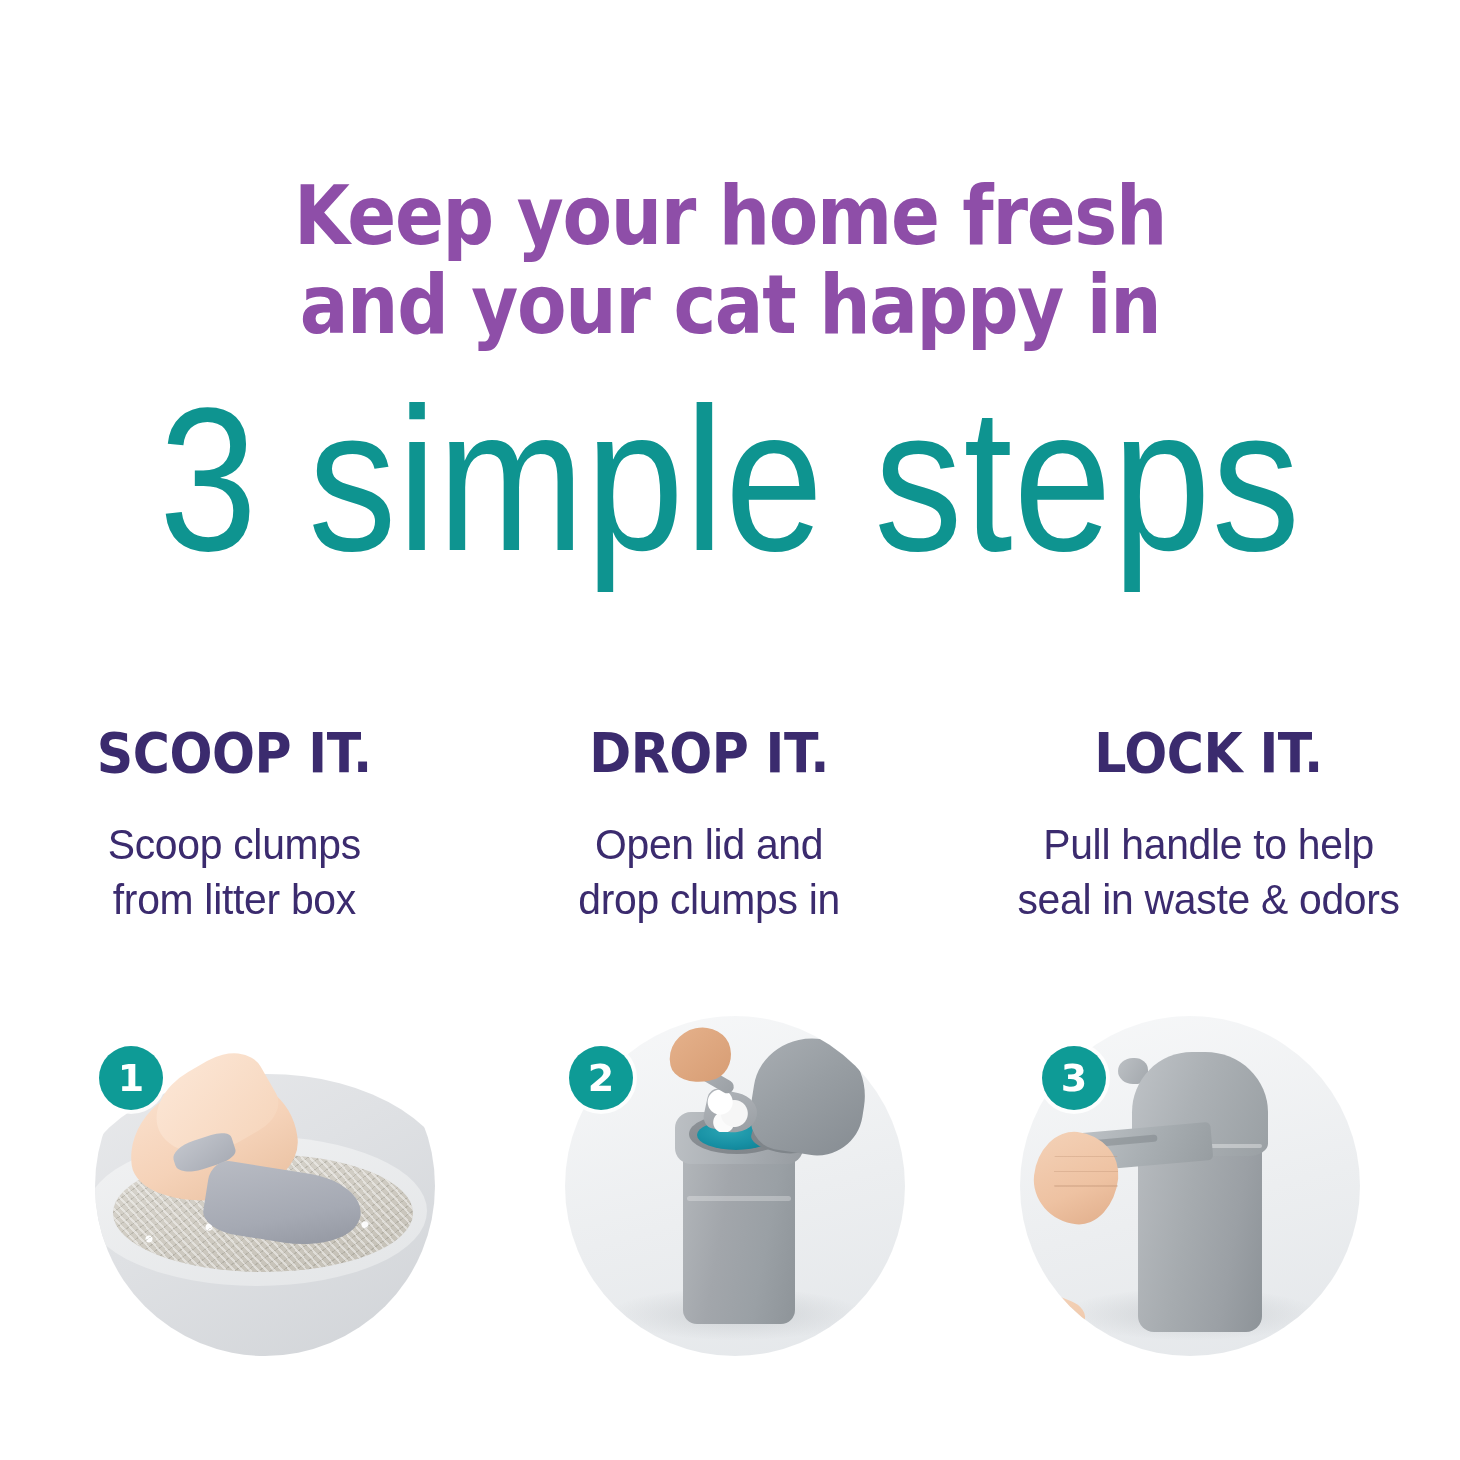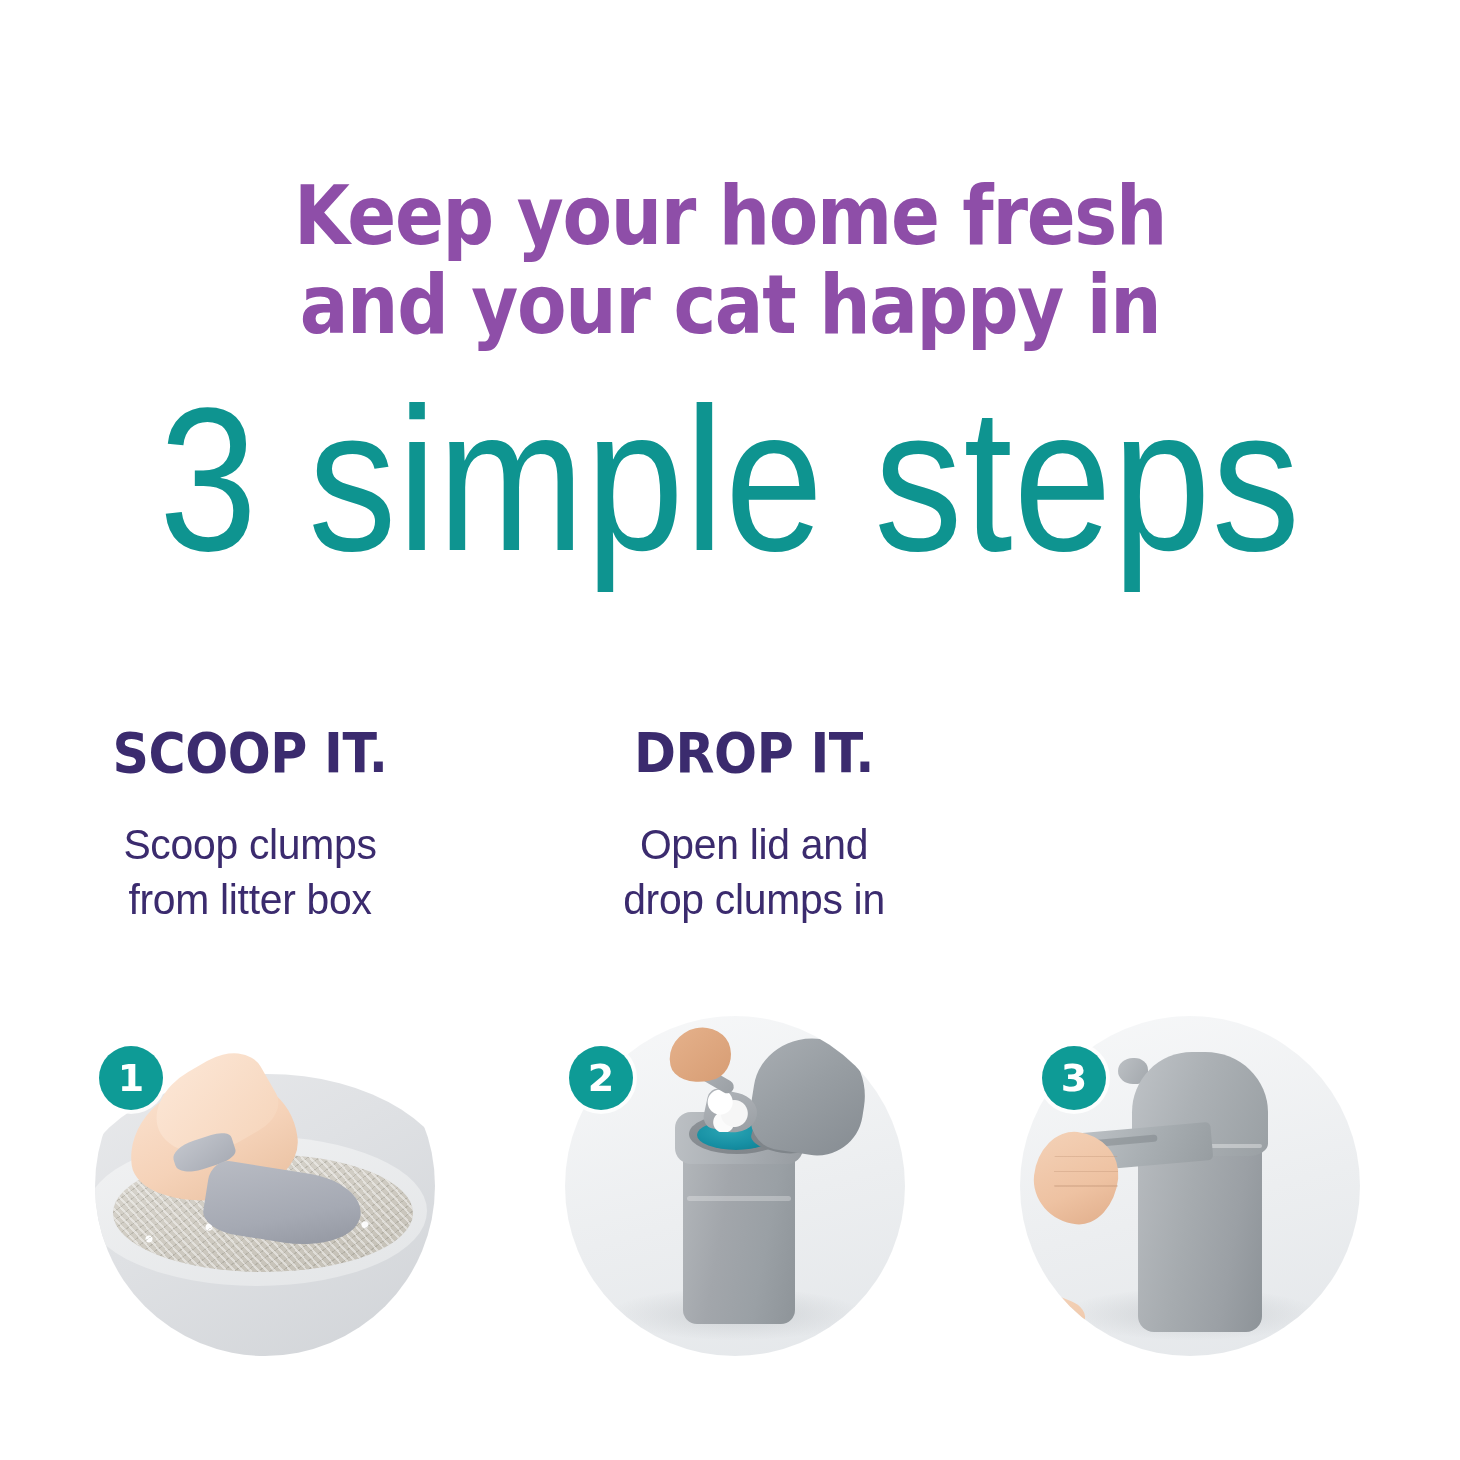--- a/index.html
+++ b/index.html
@@ -472,20 +472,27 @@
     </div>
 
     <div class="step-col c2">
       <div class="step-title">DROP IT.</div>
       <div class="step-desc">
         <span class="dl">Open lid and</span>
         <span class="dl">drop clumps in</span>
       </div>
     </div>
 
+    <div class="step-col c3">
+      <div class="step-title">LOCK IT.</div>
+      <div class="step-desc">
+        <span class="dl">Pull handle to help</span>
+        <span class="dl">seal in waste &amp; odors</span>
+      </div>
+    </div>
 
   </div>
 
   <div class="photos">
 
     <div class="photo-wrap p1">
       <div class="photo-circle">
         <div class="scene white"></div>
         <div class="s1-box">
           <div class="s1-litterpan">

